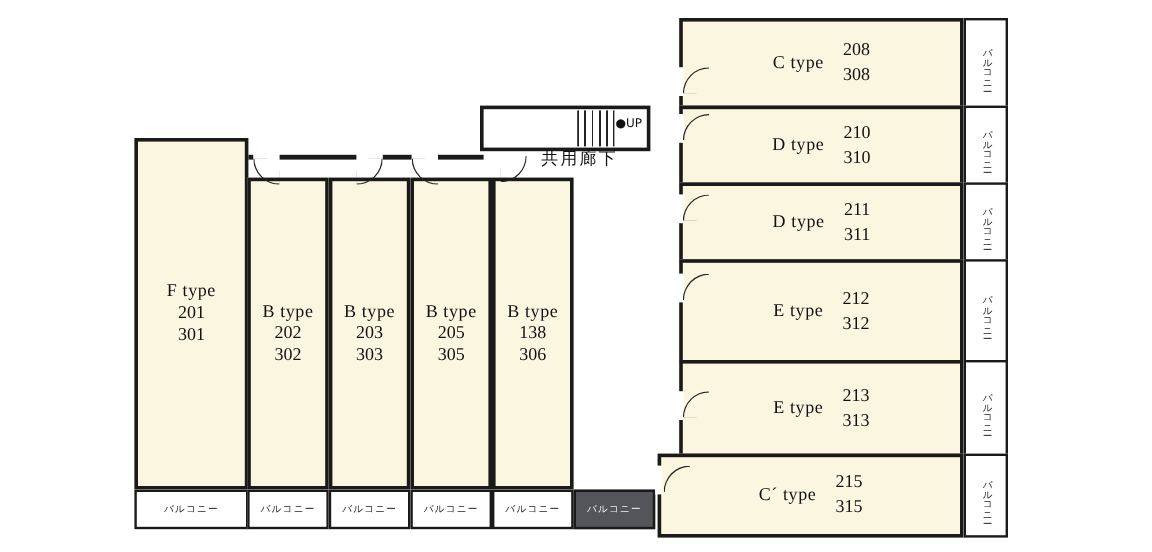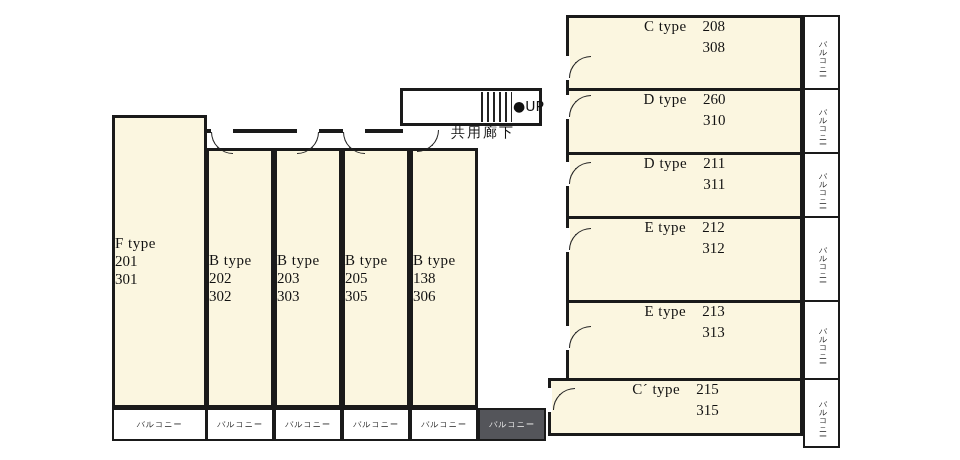--- a/index.html
+++ b/index.html
@@ -2,21 +2,21 @@
 <html><head>
 <meta charset="utf-8">
 <style>
   * { margin:0; padding:0; box-sizing:border-box; }
   html,body { background:#ffffff; }
   body { font-family:"Liberation Serif","DejaVu Serif",serif; }
   .plan { position:relative; width:960px; height:460px; background:#fff; overflow:hidden; }
 
   .room {
     position:absolute; background:#fbf6e0; border:3px solid #1a1a1a;
-    display:flex; justify-content:center; color:#111;
+    display:flex; align-items:center; justify-content:center; color:#111;
   }
   .room.col { flex-direction:column; gap:1px; font-size:15px; }
   .room.row { flex-direction:row; gap:16px; font-size:15px; }
   .room .type { font-size:15px; letter-spacing:0.5px; }
   .room .nums { display:flex; flex-direction:column; align-items:center; gap:4px; font-size:15px; }
 
   .balc {
     position:absolute; background:#ffffff; border:2px solid #1a1a1a;
     display:flex; align-items:center; justify-content:center;
     font-size:8px; color:#222; font-family:"DejaVu Sans",sans-serif;
@@ -26,21 +26,21 @@
   .balc.dark { background:#54555a; color:#f0f0f0; }
 
   .wall { position:absolute; background:#1a1a1a; }
   .gap  { position:absolute; background:#ffffff; }
 
   .stairbox { position:absolute; border:3px solid #1a1a1a; background:#fff; }
   .hatch { position:absolute; background:repeating-linear-gradient(90deg,#222 0 1.5px,transparent 1.5px 6px); }
 
   .label { position:absolute; color:#111; }
   .label.corridor { font-size:14px; letter-spacing:2px; }
-  .label.up { font-size:14px; font-family:"DejaVu Sans",sans-serif; }
+  .label.up { font-size:10px; font-family:"DejaVu Sans",sans-serif; }
 
   .arc { position:absolute; width:22px; height:22px; border:1.5px solid #222; background:transparent; }
   .arc.tl { border-right:none; border-bottom:none; border-top-left-radius:100%; }
   .arc.bl { border-right:none; border-top:none; border-bottom-left-radius:100%; }
   .arc.br { border-left:none; border-top:none; border-bottom-right-radius:100%; }
 </style>
 </head>
 <body>
 
 <div class="plan">
@@ -97,21 +97,21 @@
   <div class="room row" style="left:566px;top:15px;width:237px;height:76px">
     <span class="type">C type</span>
     <div class="nums">
       <span>208</span>
       <span>308</span>
     </div>
   </div>
   <div class="room row" style="left:566px;top:88px;width:237px;height:67px">
     <span class="type">D type</span>
     <div class="nums">
-      <span>260</span>
+      <span>210</span>
       <span>310</span>
     </div>
   </div>
   <div class="room row" style="left:566px;top:152px;width:237px;height:67px">
     <span class="type">D type</span>
     <div class="nums">
       <span>211</span>
       <span>311</span>
     </div>
   </div>
@@ -122,21 +122,21 @@
       <span>312</span>
     </div>
   </div>
   <div class="room row" style="left:566px;top:300px;width:237px;height:81px">
     <span class="type">E type</span>
     <div class="nums">
       <span>213</span>
       <span>313</span>
     </div>
   </div>
-  <div class="room row" style="left:548px;top:378px;width:255px;height:58px">
+  <div class="room row" style="left:548px;top:378px;width:255px;height:70px">
     <span class="type">C´ type</span>
     <div class="nums">
       <span>215</span>
       <span>315</span>
     </div>
   </div>
 
   <div class="gap" style="left:564px;top:56px;width:6px;height:24px"></div>
   <div class="arc tl" style="left:569px;top:56px"></div>
   <div class="gap" style="left:564px;top:95px;width:6px;height:24px"></div>

